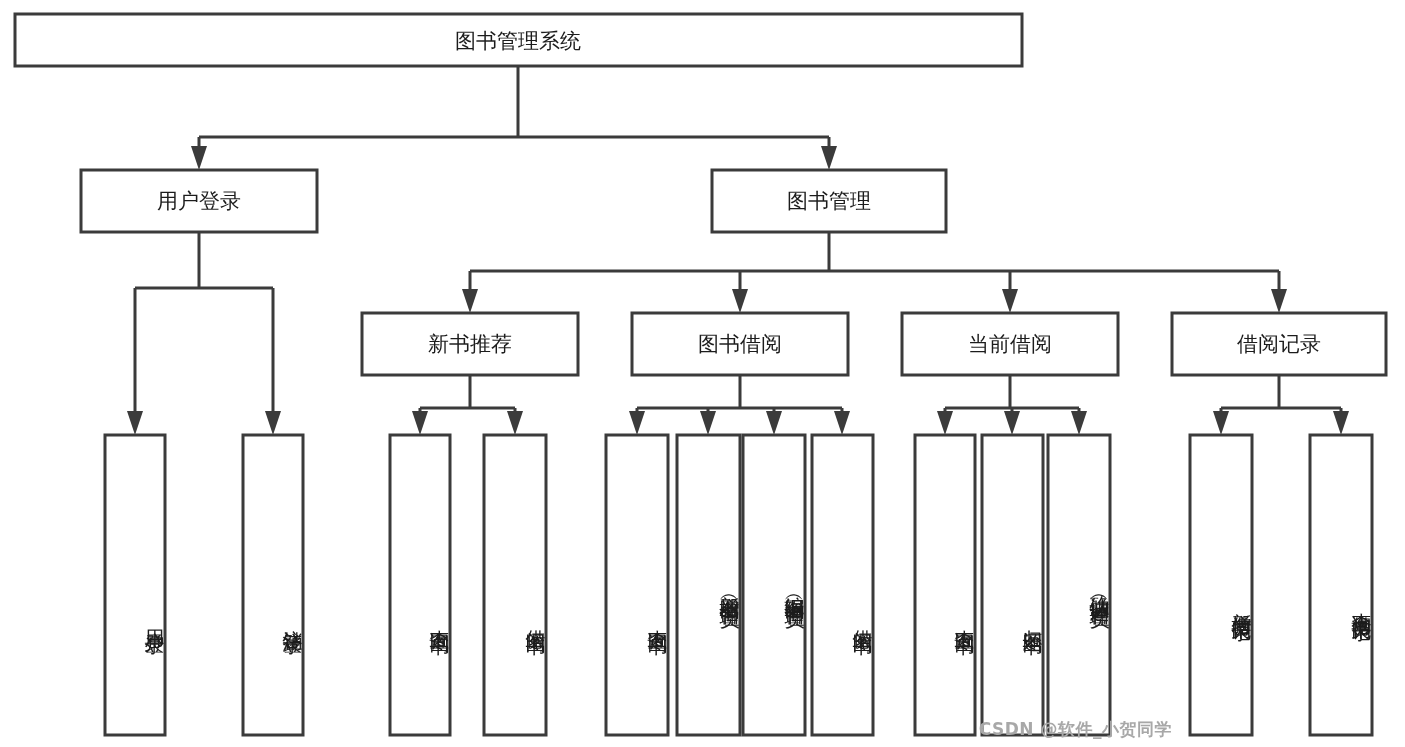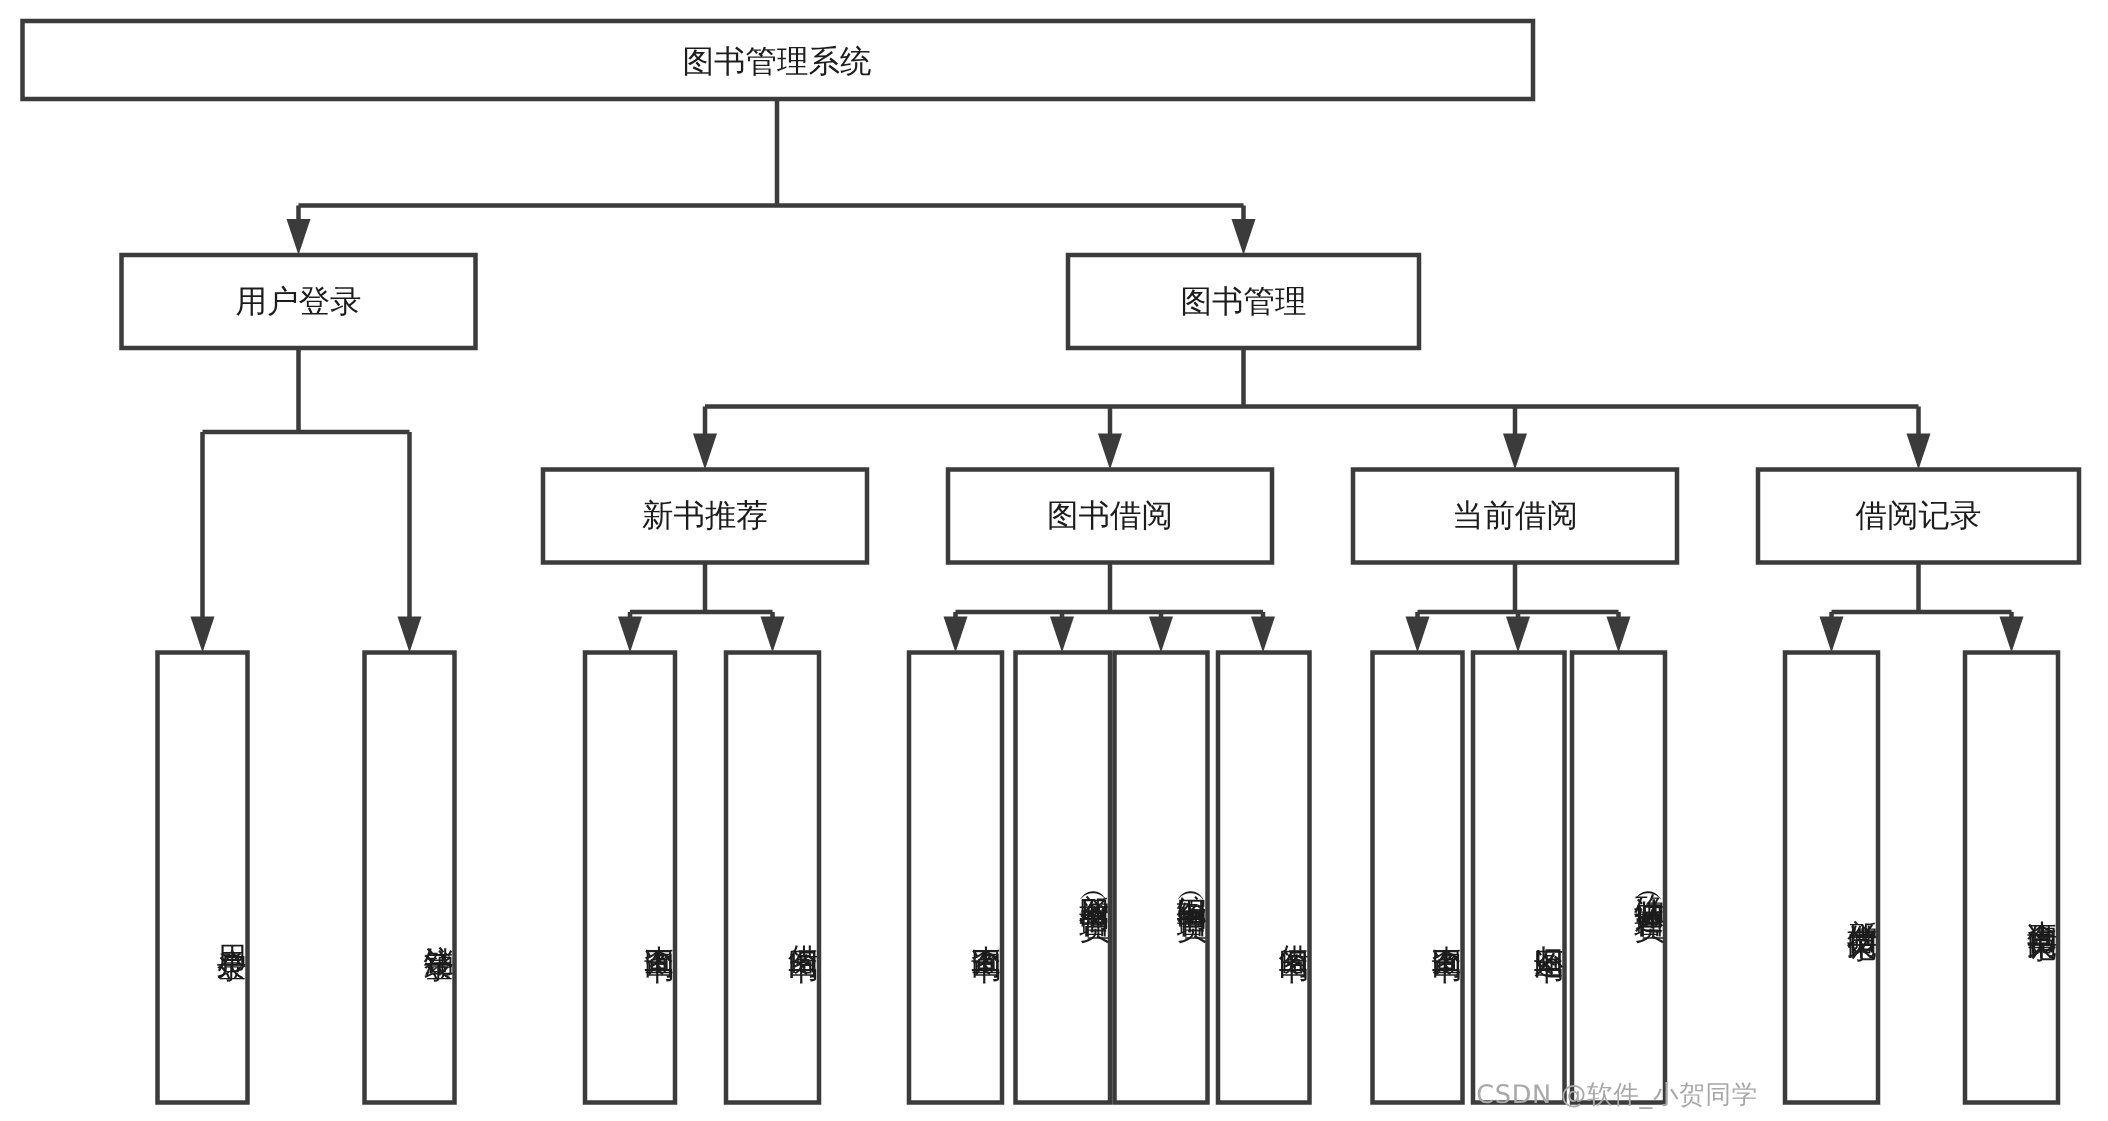--- a/index.html
+++ b/index.html
@@ -65,20 +65,21 @@
   }
   .watermark {
     position: absolute;
     right: 12px;
     bottom: 6px;
     font-family: "DejaVu Sans", "Liberation Sans", sans-serif;
     font-size: 17px;
     color: #a8a8a8;
     letter-spacing: 0.5px;
     white-space: nowrap;
+    font-weight: bold;
   }
 </style>
 </head>
 <body>
 
 <div id="diagram-root">
 
   <svg class="flow" viewBox="0 0 1405 747" xmlns="http://www.w3.org/2000/svg">
 
     <g>

